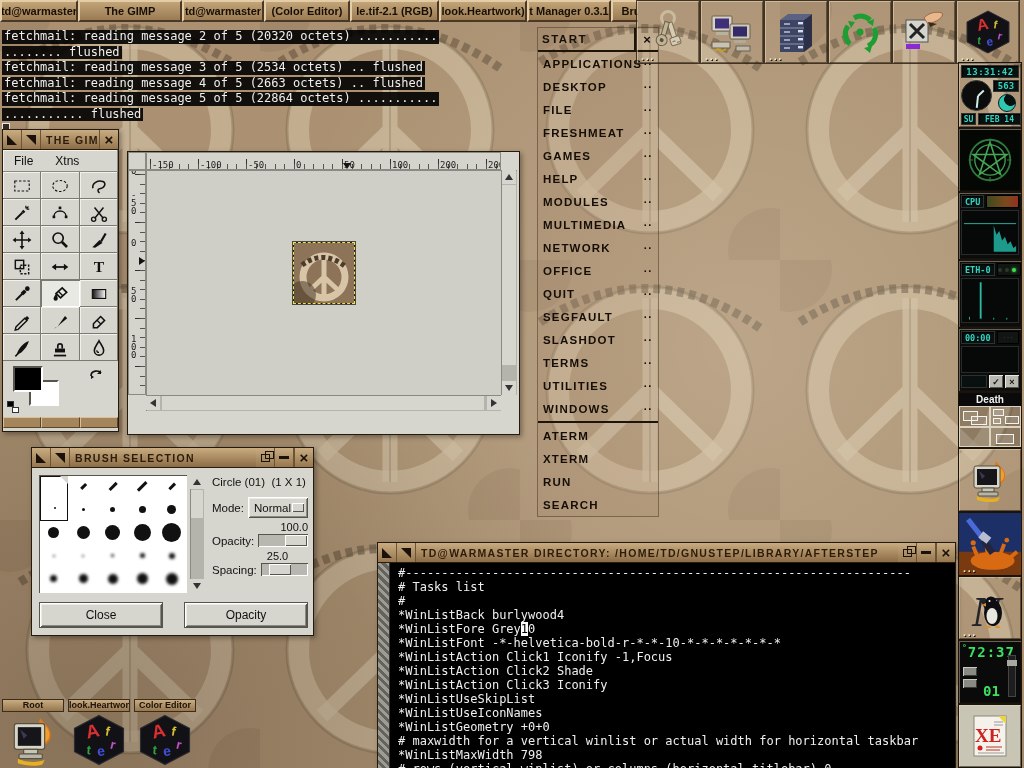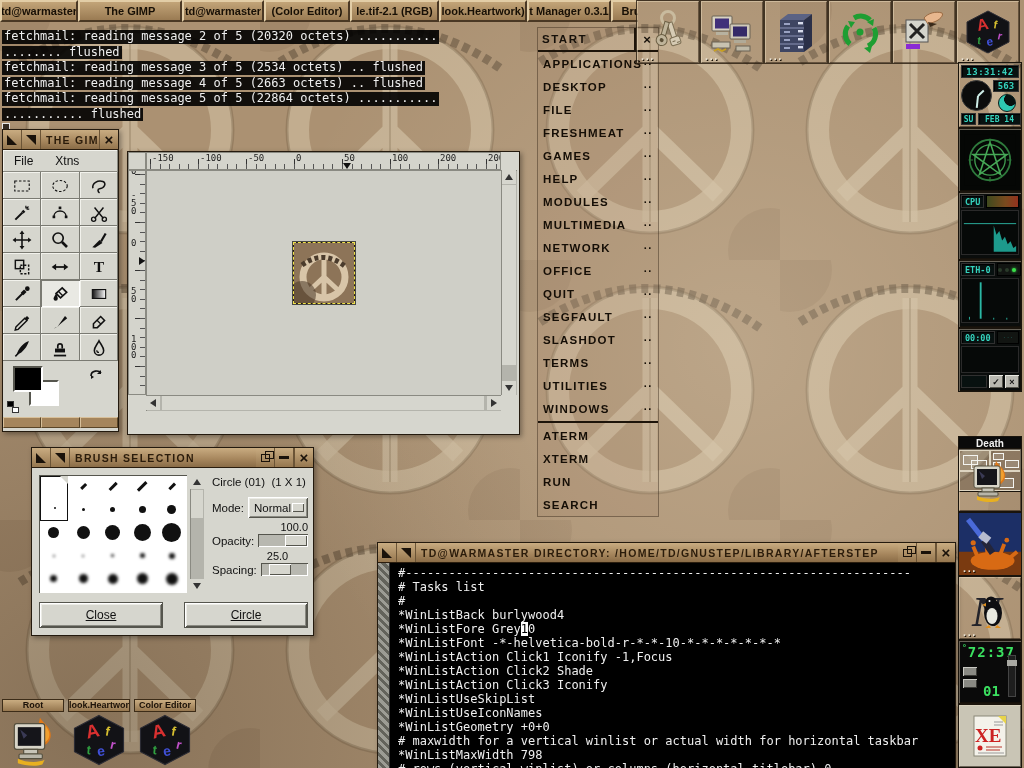--- a/index.html
+++ b/index.html
@@ -74,21 +74,21 @@
   
   #imgwin { left:127px; top:151px; width:393px; height:284px; }
   .imgbody { position:relative; height:262px; background:#d6d6ce; }
   .rcorner { position:absolute; left:0; top:0; width:18px; height:18px; background:#d4d4cc; border:1px solid #8a8a82; }
   .hruler { position:absolute; left:18px; top:0; width:355px; height:18px; background:#d4d4cc; border:1px solid #8a8a82;
             overflow:hidden; font-family:"DejaVu Sans Mono",monospace;
             background-image:
               repeating-linear-gradient(to right, #555 0 1px, transparent 1px 9.6px),
               repeating-linear-gradient(to right, #333 0 1px, transparent 1px 48px);
             background-size:100% 5px, 100% 10px; background-position:3px bottom, 3px bottom; background-repeat:no-repeat,no-repeat; }
-  .hlabel { position:absolute; top:0; font-size:9px; color:#222; }
+  .hlabel { position:absolute; top:7px; font-size:9px; color:#222; }
   .hmark { position:absolute; left:196px; top:10px; width:0; height:0;
            border-left:4px solid transparent; border-right:4px solid transparent; border-top:6px solid #111; }
   .vruler { position:absolute; left:0; top:18px; width:18px; height:225px; background:#d4d4cc; border:1px solid #8a8a82;
             overflow:hidden; font-family:"DejaVu Sans Mono",monospace;
             background-image:
               repeating-linear-gradient(to bottom, #555 0 1px, transparent 1px 9.6px),
               repeating-linear-gradient(to bottom, #333 0 1px, transparent 1px 48px);
             background-size:5px 100%, 10px 100%; background-position:right 3px, right 3px; background-repeat:no-repeat,no-repeat; }
   .vlabel { position:absolute; left:2px; width:8px; font-size:9px; line-height:8px; word-break:break-all; color:#222; }
   .vmark { position:absolute; left:10px; top:86px; width:0; height:0;
@@ -127,21 +127,21 @@
   .brow { display:flex; align-items:center; margin-bottom:8px; }
   .blabel { margin-right:4px; }
   .dropdown { flex:1; height:21px; position:relative; padding-left:6px; display:flex; align-items:center; font-size:11.5px; }
   .ddtab { position:absolute; right:4px; top:6px; width:12px; height:9px; background:#d6d6ce;
            box-shadow:inset 1px 1px 0 #fff, inset -1px -1px 0 #55554d; }
   .slider { flex:1; height:13px; background:#b8b8b0; box-shadow:inset 1px 1px 0 #55554d, inset -1px -1px 0 #fff; position:relative; }
   .shandle { position:absolute; top:1px; width:22px; height:11px; background:#d6d6ce;
              box-shadow:inset 1px 1px 0 #fff, inset -1px -1px 0 #55554d; }
   .sval { position:absolute; font-size:11px; top:-13px; }
   .bbuttons { position:absolute; left:7px; bottom:7px; width:269px; display:flex; justify-content:space-between; }
-  .bigbtn { width:124px; height:26px; border:1px solid #55554d;text-decoration:underline; }
+  .bigbtn { width:124px; height:26px; border:1px solid #55554d; }
 
   
   #startmenu { position:absolute; left:537px; top:27px; width:122px;
                background:rgba(158,130,98,0.15); border:1px solid rgba(40,28,16,.4); }
   .mtitle-row { display:flex; height:24px; border-bottom:2px solid #1d140a; align-items:stretch; }
   .mtitle { flex:1; display:flex; align-items:center; padding-left:4px; font-size:11.5px; font-weight:bold;
             letter-spacing:1.5px; text-transform:uppercase; color:#16100a; }
   .mclose { width:24px; display:flex; align-items:center; justify-content:center; border-left:2px solid #1d140a;
             font-weight:bold; font-size:13px; color:#16100a; }
   .mitem { height:23px; display:flex; align-items:center; padding:0 5px; font-weight:bold; font-size:11.5px;
@@ -195,21 +195,21 @@
   .led { width:4px; height:4px; border-radius:50%; background:#2a3a2a; }
   .led.on { background:#39e04a; box-shadow:0 0 3px #39e04a; }
   #w-timer { top:328px; height:64px; background:#0a0d0c; padding:2px; }
   .timer-panel { height:27px; background:#060908; border:1px solid #2a2a2a; margin-bottom:2px; }
   .timer-foot { display:flex; height:13px; gap:2px; }
   .timer-blank { flex:1; background:#081110; border:1px solid #303030; }
   .tinybtn { width:14px; height:13px; background:#b8b8b0; box-shadow:inset 1px 1px 0 #e8e8e0, inset -1px -1px 0 #55554d;
              display:flex; align-items:center; justify-content:center; font-size:9px; color:#111; font-weight:bold; }
   .dim { color:#1d4a44; font-size:8px; letter-spacing:1px; }
 
-  #w-pager { top:392px; height:56px; background:rgba(0,0,0,0.12);margin-top:44px; }
+  #w-pager { top:392px; height:56px; background:rgba(0,0,0,0.12); }
   .pager-title { height:13px; background:#0a0a0a; color:#f0f0f0; font-size:10px; font-weight:bold; text-align:center; line-height:13px; }
   .pager-grid { position:relative; height:41px; display:grid; grid-template-columns:1fr 1fr; grid-template-rows:1fr 1fr; }
   .pcell { border:1px solid #ddd4c0; background:rgba(20,14,8,0.10); position:relative; }
   .pwin { position:absolute; border:1px solid #f4f4f0; background:rgba(255,255,255,0.12); }
 
   #w-burn, #w-peng { top:448px; height:64px; display:flex; align-items:center; justify-content:center; }
   #w-peng { top:576px; }
   #w-paint { top:512px; height:64px; display:flex; align-items:center; justify-content:center; background:#101a30; }
   #w-paint .dicon, #w-paint svg { width:62px; height:62px; }
   #w-mixer { top:640px; height:64px; background:#0a0a0a; padding:3px; position:absolute; }
@@ -630,21 +630,21 @@
         <div class="brow" style="margin-top:16px;">
           <span class="blabel">Spacing:</span>
           <span class="slider">
             <span class="sval" style="left:6px;">25.0</span>
             <span class="shandle" style="left:8px;"></span>
           </span>
         </div>
       </div>
       <div class="bbuttons">
         <span class="gbtn out bigbtn">Close</span>
-        <span class="gbtn out bigbtn">Circle</span>
+        <span class="gbtn out bigbtn">Opacity</span>
       </div>
     </div>
   </div>
 
   <div id="startmenu">
     <div class="mtitle-row">
       <span class="mtitle">START</span>
       <span class="mclose">×</span>
     </div>
     <div id="menu-items">

